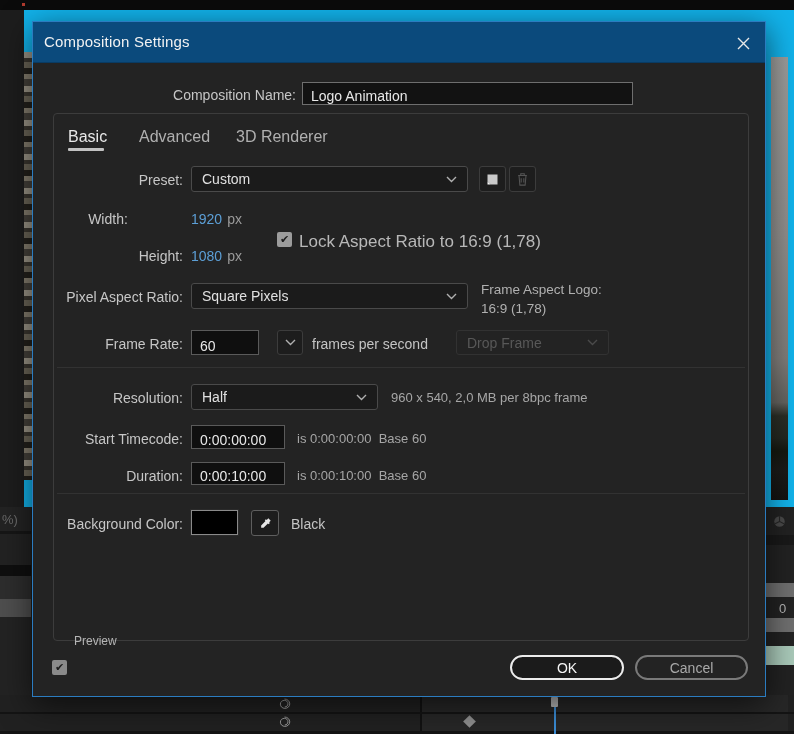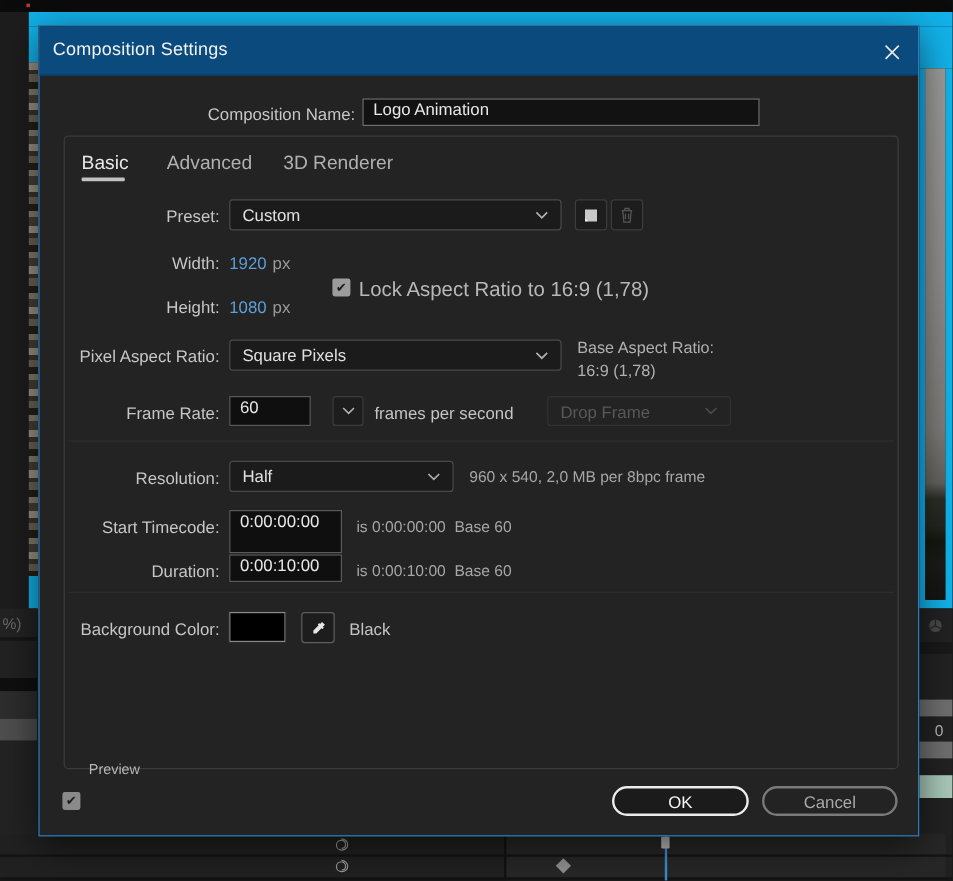--- a/index.html
+++ b/index.html
@@ -35,21 +35,21 @@
   .closebtn { right:8px; top:8px; width:28px; height:26px; display:flex; align-items:center; justify-content:center; cursor:default; }
 
   .lbl { font-size:14px; color:#c6c6c6; text-align:right; }
   .muted { font-size:13px; color:#a6a6a6; }
   .panel { left:20px; top:91px; width:696px; height:528px; border:1px solid #3c3c3c; border-radius:4px; }
   .tab { position:absolute; top:106px; font-size:16px; color:#b0b0b0; }
   .tab.active { color:#e8e8e8; }
   .tab-underline { height:3px; background:#c2c2c2; border-radius:1px; }
 
   .input { background:#121212; border:1px solid #6e6e6e; color:#e8e8e8; font-size:14px;
-           font-family:"Liberation Sans", sans-serif; padding:0 8px; display:flex; align-items:flex-start; }
+           font-family:"Liberation Sans", sans-serif; padding:0 8px; display:flex; align-items:flex-end; }
   .tc-input { background:#0f0f0f; border:1px solid #5a5a5a; }
   .dropdown { background:#1b1b1b; border:1px solid #4a4a4a; border-radius:3px; color:#e0e0e0;
               font-size:14px; display:flex; align-items:center; padding:0 10px; justify-content:space-between; }
   .dropdown.disabled { background:#232323; border-color:#323232; color:#585858; }
   .chev { flex:0 0 auto; }
   .sq-btn { background:#1d1d1d; border:1px solid #3c3c3c; border-radius:3px; display:flex; align-items:center; justify-content:center; }
   .value-blue { color:#5c9fd6; font-size:14px; }
   .unit { color:#9a9a9a; font-size:14px; margin-left:5px; }
   .checkbox { width:15px; height:15px; background:#9c9c9c; border-radius:2px; display:flex;
               align-items:center; justify-content:center; font-size:11px; color:#1c1c1c; }
@@ -150,37 +150,37 @@
         <path d="M3 3 h12 v12 h-8 l-4 -4 z" fill="#c9c9c9"></path>
           <path d="M3 11 l4 4 h-4 z" fill="#f5f5f5"></path>
       </svg>
     </div>
     <div class="abs sq-btn" style="left:476px;top:144px;width:27px;height:26px;">
       <svg width="13" height="14" viewBox="0 0 14 16">
         <path d="M2 4 h10 M5 4 V2 h4 v2 M3 4 l1 11 h6 l1-11 M5.5 7 v5 M8.5 7 v5" stroke="#555" stroke-width="1.2" fill="none"></path>
       </svg>
     </div>
 
-    <div class="abs lbl" style="left:0;top:189px;width:150px;">Width:</div>
+    <div class="abs lbl" style="left:0;top:189px;width:150px;text-align:center;">Width:</div>
     <div class="abs value-blue" style="left:158px;top:189px;"><span>1920</span><span class="unit">px</span></div>
     <div class="abs checkbox" style="left:244px;top:210px;">
         <span>✔</span>
       </div>
     <div class="abs" style="left:266px;top:210px;font-size:17px;color:#b8b8b8;">Lock Aspect Ratio to 16:9 (1,78)</div>
     <div class="abs lbl" style="left:0;top:226px;width:150px;">Height:</div>
     <div class="abs value-blue" style="left:158px;top:226px;"><span>1080</span><span class="unit">px</span></div>
 
     <div class="abs lbl" style="left:0;top:267px;width:150px;">Pixel Aspect Ratio:</div>
     <div class="abs dropdown" style="left:158px;top:261px;width:277px;height:26px;">
       <span>Square Pixels</span>
       <svg class="chev" width="11" height="7" viewBox="0 0 11 7">
           <path d="M1 1 L5.5 5.5 L10 1" stroke="#b0b0b0" stroke-width="1.4" fill="none"></path>
         </svg>
     </div>
-    <div class="abs" style="left:448px;top:260px;font-size:13.5px;color:#b0b0b0;">Base Aspect Ratio:</div>
+    <div class="abs" style="left:448px;top:260px;font-size:13.5px;color:#b0b0b0;">Frame Aspect Logo:</div>
     <div class="abs" style="left:448px;top:279px;font-size:13.5px;color:#b0b0b0;">16:9 (1,78)</div>
 
     <div class="abs lbl" style="left:0;top:314px;width:150px;">Frame Rate:</div>
     <div class="abs input tc-input" style="left:158px;top:308px;width:68px;height:25px;">
       <span>60</span>
     </div>
     <div class="abs sq-btn" style="left:244px;top:308px;width:26px;height:25px;">
       <svg width="11" height="7" viewBox="0 0 11 7">
           <path d="M1 1 L5.5 5.5 L10 1" stroke="#b0b0b0" stroke-width="1.4" fill="none"></path>
         </svg>
@@ -198,21 +198,21 @@
     <div class="abs lbl" style="left:0;top:368px;width:150px;">Resolution:</div>
     <div class="abs dropdown" style="left:158px;top:362px;width:187px;height:26px;">
       <span>Half</span>
       <svg class="chev" width="11" height="7" viewBox="0 0 11 7">
           <path d="M1 1 L5.5 5.5 L10 1" stroke="#b0b0b0" stroke-width="1.4" fill="none"></path>
         </svg>
     </div>
     <div class="abs muted" style="left:358px;top:368px;">960 x 540, 2,0 MB per 8bpc frame</div>
 
     <div class="abs lbl" style="left:0;top:409px;width:150px;">Start Timecode:</div>
-    <div class="abs input tc-input" style="left:158px;top:403px;width:94px;height:36px;">
+    <div class="abs input tc-input" style="left:158px;top:403px;width:94px;height:24px;">
       <span>0:00:00:00</span>
     </div>
     <div class="abs muted" style="left:264px;top:409px;"><span>is 0:00:00:00</span>&nbsp;&nbsp;<span>Base 60</span></div>
 
     <div class="abs lbl" style="left:0;top:446px;width:150px;">Duration:</div>
     <div class="abs input tc-input" style="left:158px;top:440px;width:94px;height:23px;">
       <span>0:00:10:00</span>
     </div>
     <div class="abs muted" style="left:264px;top:446px;"><span>is 0:00:10:00</span>&nbsp;&nbsp;<span>Base 60</span></div>
 

